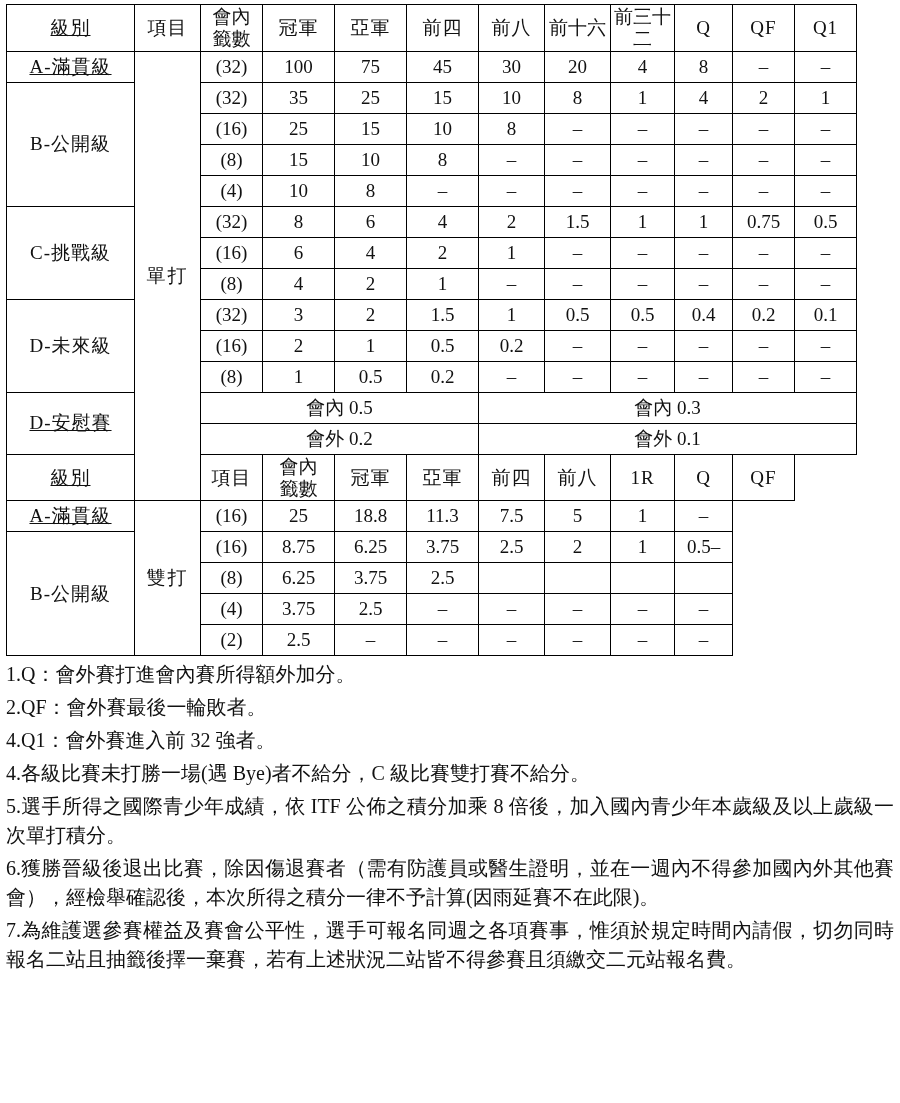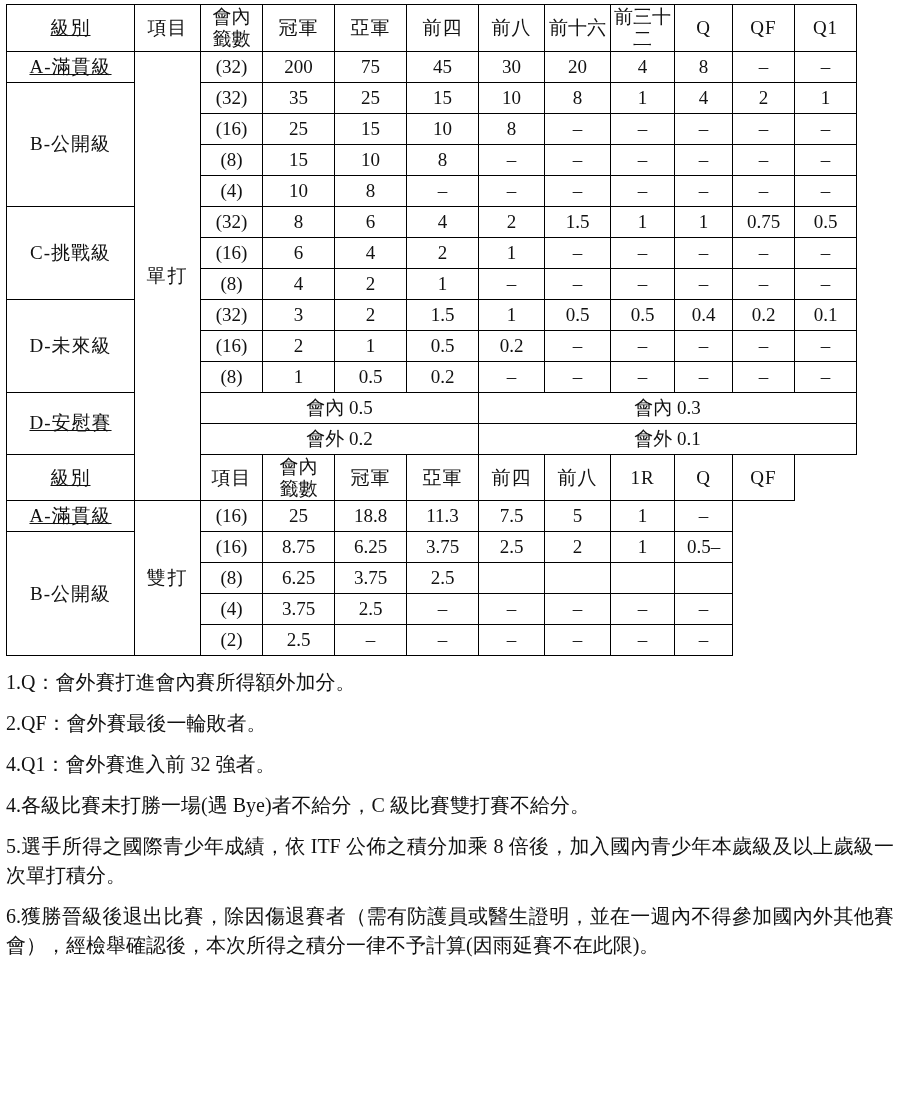--- a/index.html
+++ b/index.html
@@ -65,21 +65,21 @@
   .consol {
     font-size: 19px;
   }
   .notes {
     width: 888px;
     margin-top: 2px;
     font-size: 20px;
     line-height: 1.45;
   }
   .note {
-    margin: 12px 0 1px 0;
+    margin: 4px 0 1px 0;
     text-align: justify;
     text-justify: inter-ideograph;
   }
   .note.u {
   }
 </style>
 </head>
 <body>
 
 <div class="page">
@@ -117,21 +117,21 @@
         <th class="hdr">QF</th>
         <th class="hdr">Q1</th>
       </tr>
     </thead>
     <tbody>
 
       <tr>
         <td class="lvl lvl-u">A-滿貫級</td>
         <td class="vert" rowspan="14">單打</td>
         <td>(32)</td>
-        <td>200</td>
+        <td>100</td>
         <td>75</td>
         <td>45</td>
         <td>30</td>
         <td>20</td>
         <td>4</td>
         <td>8</td>
         <td class="dash">–</td>
         <td class="dash">–</td>
       </tr>
 
@@ -355,15 +355,16 @@
     </tbody>
   </table>
 
   <div class="notes">
     <p class="note">1.Q：會外賽打進會內賽所得額外加分。</p>
     <p class="note">2.QF：會外賽最後一輪敗者。</p>
     <p class="note">4.Q1：會外賽進入前 32 強者。</p>
     <p class="note u">4.各級比賽未打勝一場(遇 Bye)者不給分，C 級比賽雙打賽不給分。</p>
     <p class="note">5.選手所得之國際青少年成績，依 ITF 公佈之積分加乘 8 倍後，加入國內青少年本歲級及以上歲級一次單打積分。</p>
     <p class="note">6.獲勝晉級後退出比賽，除因傷退賽者（需有防護員或醫生證明，並在一週內不得參加國內外其他賽會），經檢舉確認後，本次所得之積分一律不予計算(因雨延賽不在此限)。</p>
+    <p class="note u">7.為維護選參賽權益及賽會公平性，選手可報名同週之各項賽事，惟須於規定時間內請假，切勿同時報名二站且抽籤後擇一棄賽，若有上述狀況二站皆不得參賽且須繳交二元站報名費。</p>
   </div>
 
 </div>
 
 </body></html>

